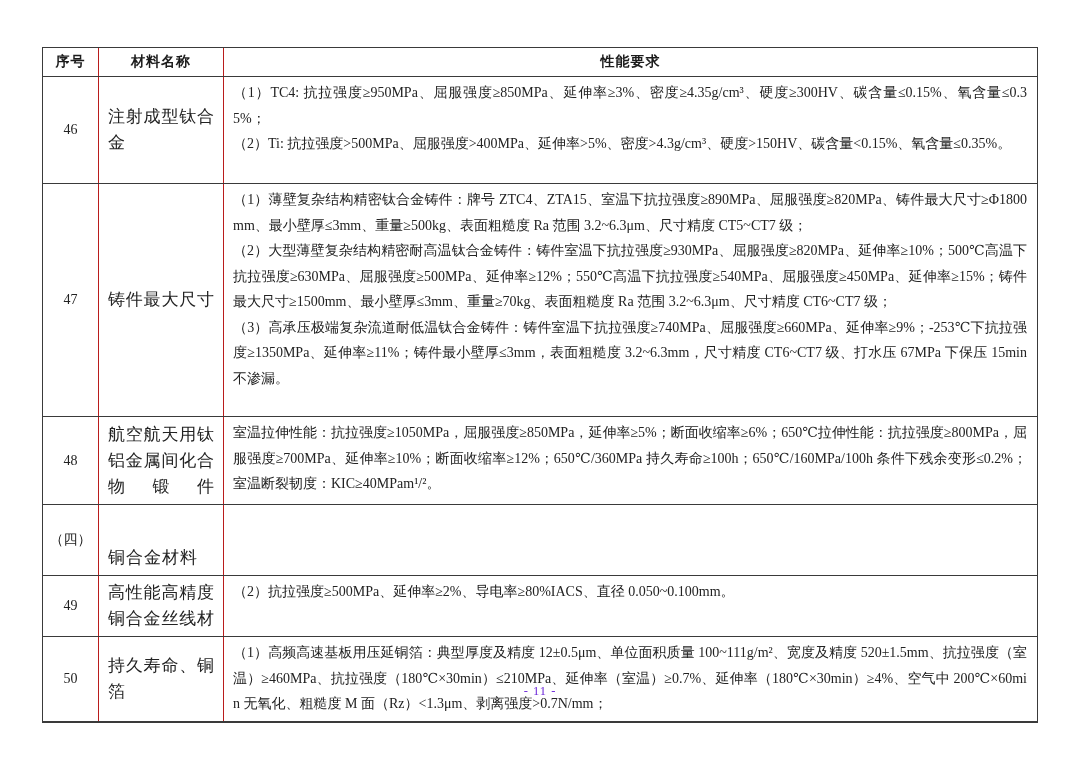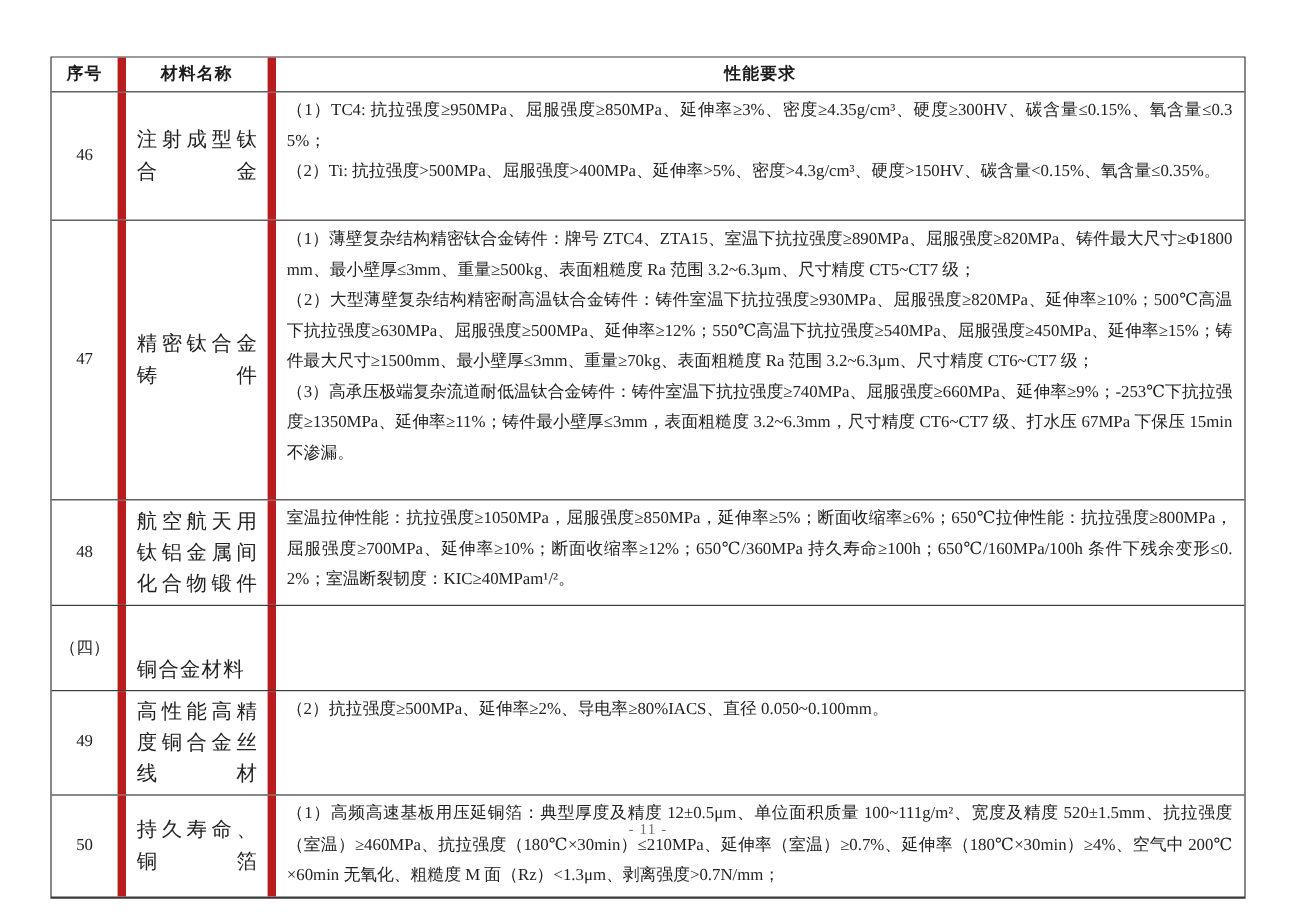--- a/index.html
+++ b/index.html
@@ -23,21 +23,21 @@
     width: 996px;
     border: 1px solid #3a3a3a;
     border-bottom-width: 2px;
   }
   .tr {
     display: grid;
     grid-template-columns: 55px 125px 1fr;
     border-top: 1px solid #3a3a3a;
   }
   .tr:first-child { border-top: none; }
-  .cell { border-left: 7px solid #b91c1c; }
+  .cell { border-left: 1px solid #b91c1c; }
   .tr .cell:first-child { border-left: none; }
 
   .head-row { min-height: 28px; }
   .head-cell {
     display: flex;
     align-items: center;
     justify-content: center;
     font-weight: bold;
     font-size: 14px;
     color: #1c1c1c;
@@ -85,21 +85,21 @@
   .r49 { min-height: 60px; }
   .r50 { min-height: 85px; }
 
   .footer {
     position: absolute;
     left: 0;
     top: 684px;
     width: 100%;
     text-align: center;
     font-size: 12.5px;
-    color: #737373;
+    color: #6d28d9;
     letter-spacing: 1px;
   }
 </style>
 </head>
 <body>
 
 <div class="page">
 
   <div class="doc-table">
 
@@ -116,21 +116,21 @@
       </div>
       <div class="cell req-cell">
         <p>（1）TC4: 抗拉强度≥950MPa、屈服强度≥850MPa、延伸率≥3%、密度≥4.35g/cm³、硬度≥300HV、碳含量≤0.15%、氧含量≤0.35%；</p>
         <p>（2）Ti: 抗拉强度&gt;500MPa、屈服强度&gt;400MPa、延伸率&gt;5%、密度&gt;4.3g/cm³、硬度&gt;150HV、碳含量&lt;0.15%、氧含量≤0.35%。</p>
       </div>
     </div>
 
     <div class="tr r47">
       <div class="cell idx-cell">47</div>
       <div class="cell name-cell">
-        <div class="name-inner">精密钛合金铸件</div>
+        <div class="name-inner">铸件最大尺寸</div>
       </div>
       <div class="cell req-cell">
         <p>（1）薄壁复杂结构精密钛合金铸件：牌号 ZTC4、ZTA15、室温下抗拉强度≥890MPa、屈服强度≥820MPa、铸件最大尺寸≥Φ1800mm、最小壁厚≤3mm、重量≥500kg、表面粗糙度 Ra 范围 3.2~6.3μm、尺寸精度 CT5~CT7 级；</p>
         <p>（2）大型薄壁复杂结构精密耐高温钛合金铸件：铸件室温下抗拉强度≥930MPa、屈服强度≥820MPa、延伸率≥10%；500℃高温下抗拉强度≥630MPa、屈服强度≥500MPa、延伸率≥12%；550℃高温下抗拉强度≥540MPa、屈服强度≥450MPa、延伸率≥15%；铸件最大尺寸≥1500mm、最小壁厚≤3mm、重量≥70kg、表面粗糙度 Ra 范围 3.2~6.3μm、尺寸精度 CT6~CT7 级；</p>
         <p>（3）高承压极端复杂流道耐低温钛合金铸件：铸件室温下抗拉强度≥740MPa、屈服强度≥660MPa、延伸率≥9%；-253℃下抗拉强度≥1350MPa、延伸率≥11%；铸件最小壁厚≤3mm，表面粗糙度 3.2~6.3mm，尺寸精度 CT6~CT7 级、打水压 67MPa 下保压 15min 不渗漏。</p>
       </div>
     </div>
 
     <div class="tr r48">
       <div class="cell idx-cell">48</div>

